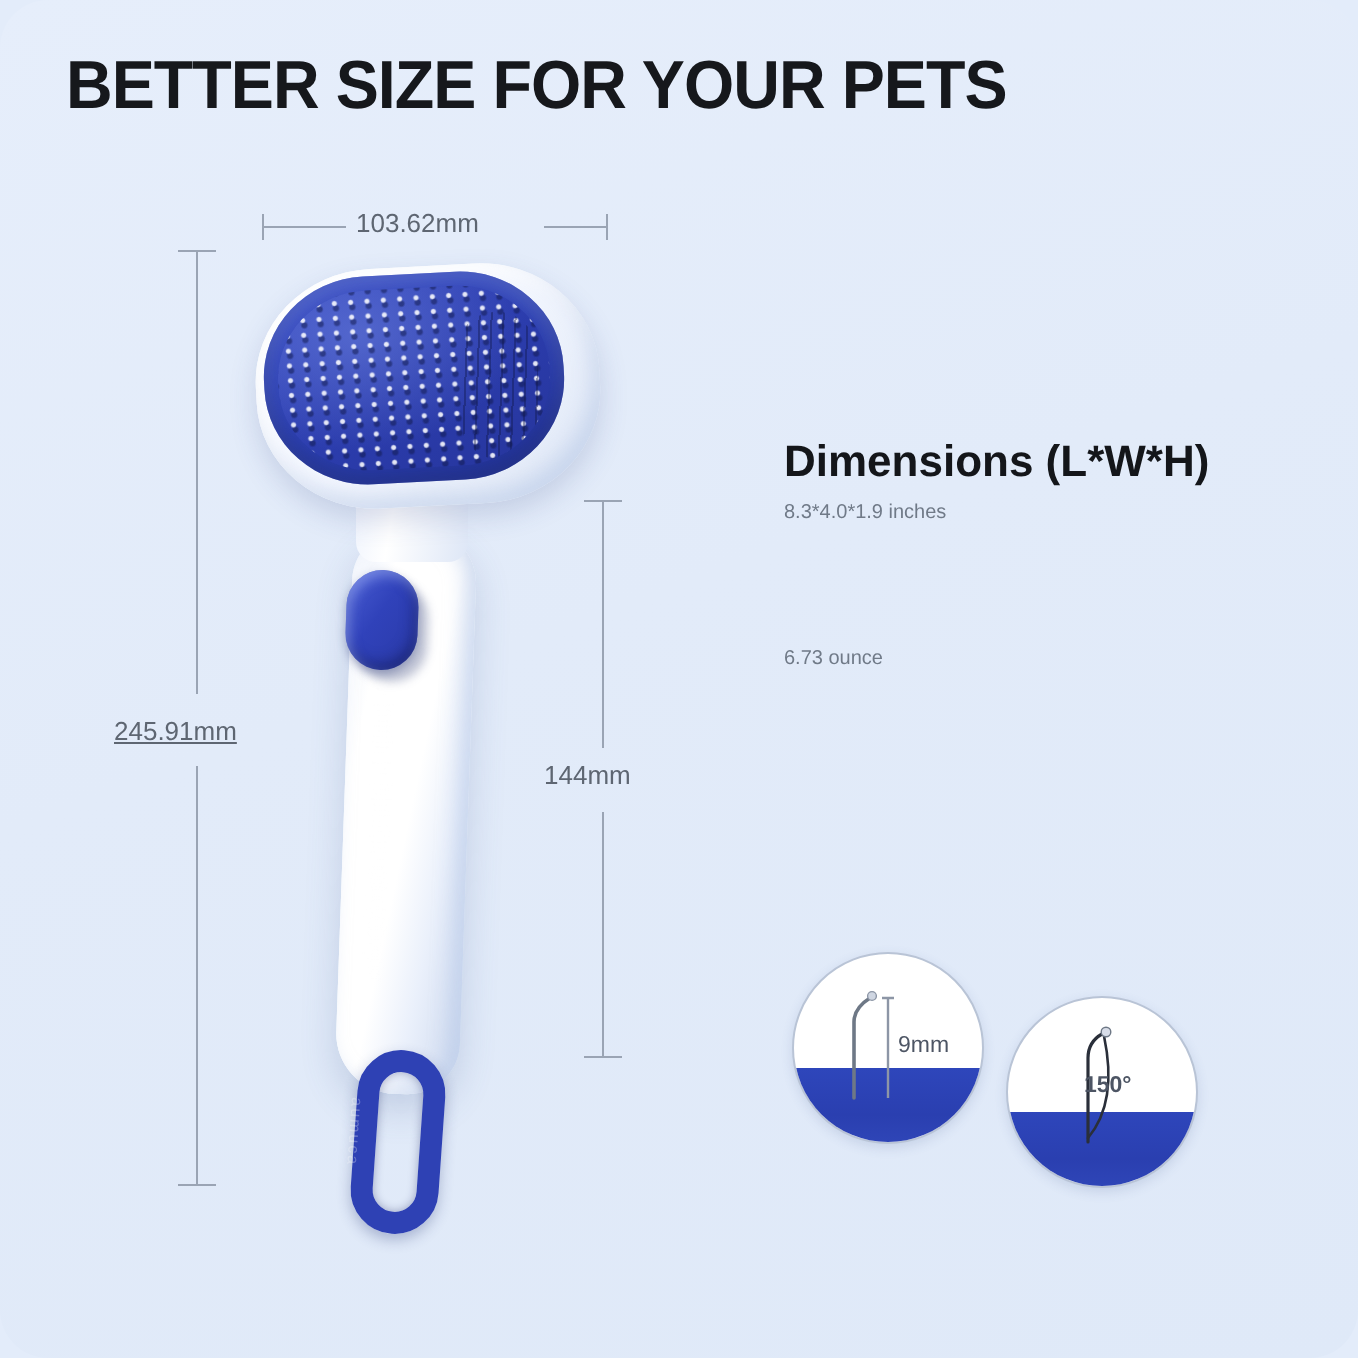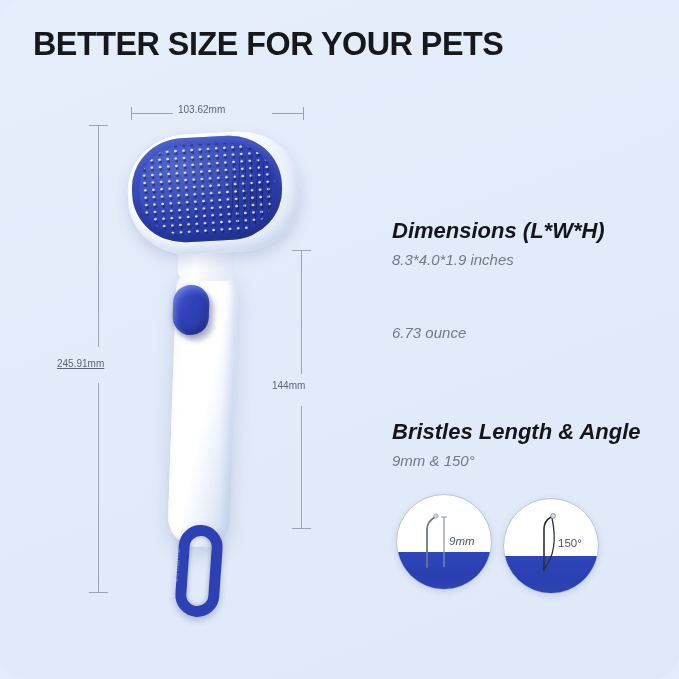--- a/index.html
+++ b/index.html
@@ -35,21 +35,21 @@
     font-family: "Liberation Sans Narrow", "Liberation Sans", sans-serif;
     transform: scaleX(0.95);
     transform-origin: left center;
     white-space: nowrap;
   }
 
   
   .dim-label {
     position: absolute;
     color: #5e6672;
-    font-size: 10px;
+    font-size: 13px;
     white-space: nowrap;
   }
 
   .dim-line-h {
     position: absolute;
     height: 1px;
     background: #9aa4b4;
   }
   .dim-cap-v {
     position: absolute;
@@ -259,69 +259,68 @@
     transform: rotate(94deg);
     transform-origin: left top;
     white-space: nowrap;
     pointer-events: none;
   }
 
   
   .spec {
     position: absolute;
     left: 392px;
-    font-style: italic;
   }
   .spec-title {
     font-size: 22px;
     font-weight: bold;
     color: #14161a;
     white-space: nowrap;
   }
   .spec-value {
     margin-top: 7px;
-    font-size: 15px;
+    font-size: 10px;
     color: #707a88;
     white-space: nowrap;
   }
   #spec-0 { top: 218px; }
   #spec-1 { top: 317px; }
   #spec-2 { top: 419px; }
 
   
   .circle {
     position: absolute;
     width: 96px;
     height: 96px;
     border-radius: 50%;
     overflow: hidden;
     background: #ffffff;
     border: 1px solid #b9c4d6;
     box-shadow: 0 2px 6px rgba(70,95,150,0.16);
   }
-  #circle-length { left: 396px; top: 494px; font-style: italic; }
+  #circle-length { left: 396px; top: 476px; }
   #circle-angle  { left: 503px; top: 498px; }
 
   .circle-water {
     position: absolute;
     left: -2px;
     right: -2px;
     bottom: -2px;
     height: 42%;
     background: linear-gradient(180deg, #2e46bb 0%, #2a3fb0 60%, #2f46b8 100%);
   }
 
   .circle-label {
     position: absolute;
     font-size: 11.5px;
     color: #4d5564;
     white-space: nowrap;
   }
   #label-length { left: 52px; top: 40px; }
-  #label-angle  { left: 54px; top: 38px; }
+  #label-angle  { left: 38px; top: 38px; font-weight: bold; }
 
   .circle-svg {
     position: absolute;
     left: 0; top: 0;
     width: 96px;
     height: 96px;
   }
 </style>
 </head>
 <body>
@@ -377,24 +376,20 @@
 
   <div class="spec" id="spec-0">
     <div class="spec-title">Dimensions (L*W*H)</div>
     <div class="spec-value">8.3*4.0*1.9 inches</div>
   </div>
 
   <div class="spec" id="spec-1">
     <div class="spec-value">6.73 ounce</div>
   </div>
 
-  <div class="spec" id="spec-2">
-    <div class="spec-title">Bristles Length &amp; Angle</div>
-    <div class="spec-value">9mm &amp; 150°</div>
-  </div>
 
   <div class="circle" id="circle-length">
     <div class="circle-water"></div>
     <svg class="circle-svg" viewBox="0 0 96 96">
       <path d="M30 72 L30 34 Q30 27 38 22" stroke="#6e7886" stroke-width="1.8" fill="none" stroke-linecap="round"></path>
       <circle cx="39" cy="21" r="2.2" fill="#cfd6e2" stroke="#8d96a6" stroke-width="0.7"></circle>
       <line x1="47" y1="22" x2="47" y2="72" stroke="#8d96a6" stroke-width="1.2"></line>
       <line x1="44" y1="22" x2="50" y2="22" stroke="#8d96a6" stroke-width="1.2"></line>
     </svg>
     <div class="circle-label" id="label-length">9mm</div>

